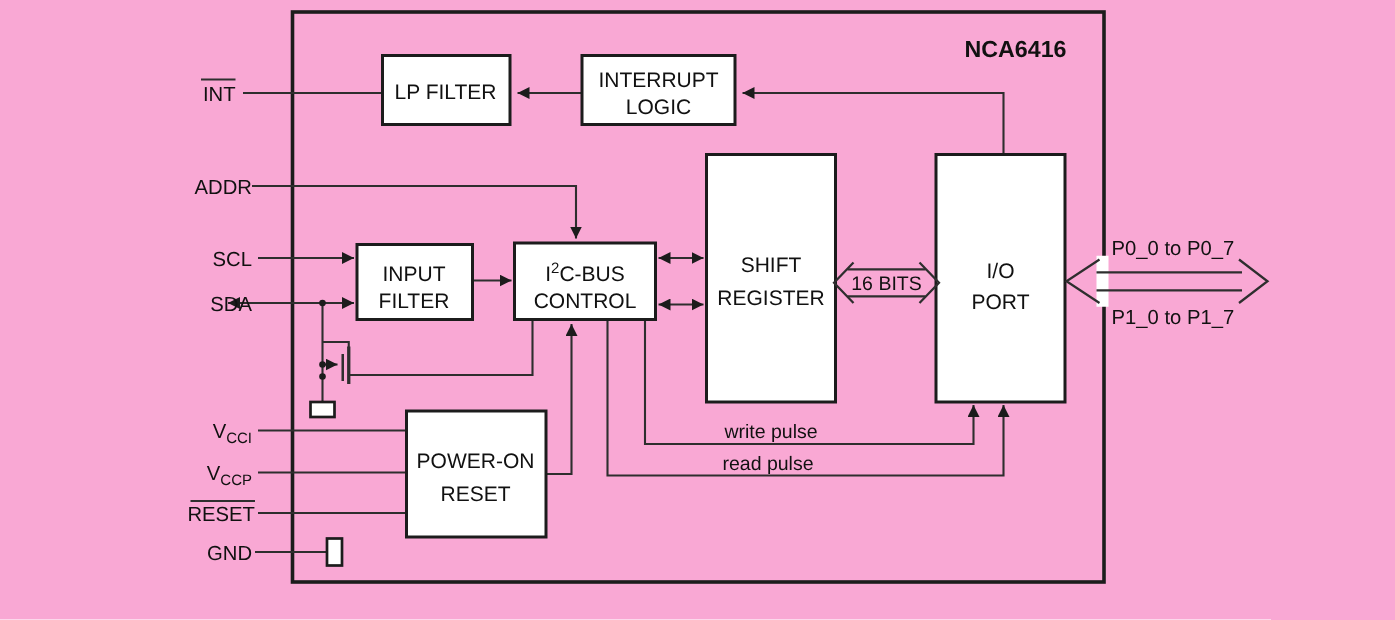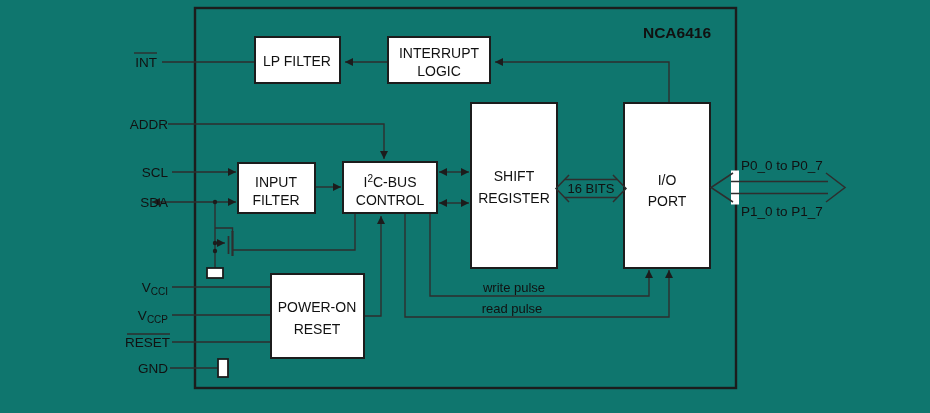--- a/index.html
+++ b/index.html
@@ -1,16 +1,16 @@
 <!DOCTYPE html>
 <html><head>
 <meta charset="utf-8">
 <style>
   html,body{margin:0;padding:0;background:#fff;}
-  .canvas{position:relative;width:930px;height:413px;background:#0f766e;overflow:hidden;}
+  .canvas{position:relative;width:930px;height:413px;background:#f9a8d4;overflow:hidden;}
   svg{display:block;}
   text{font-family:"Liberation Sans","DejaVu Sans",sans-serif;fill:#111;}
   .blk{fill:#ffffff;stroke:#1c1c1c;stroke-width:2;}
   .border{fill:none;stroke:#1c1c1c;stroke-width:2.4;}
   .wire{fill:none;stroke:#2e2e2e;stroke-width:1.4;}
   .thin{fill:none;stroke:#2e2e2e;stroke-width:1.4;}
   .busline{fill:none;stroke:#2e2e2e;stroke-width:1.5;}
   .blabel{font-size:14px;text-anchor:middle;}
   .pin{font-size:13.5px;text-anchor:end;}
   .plabel{font-size:13.5px;text-anchor:start;}

